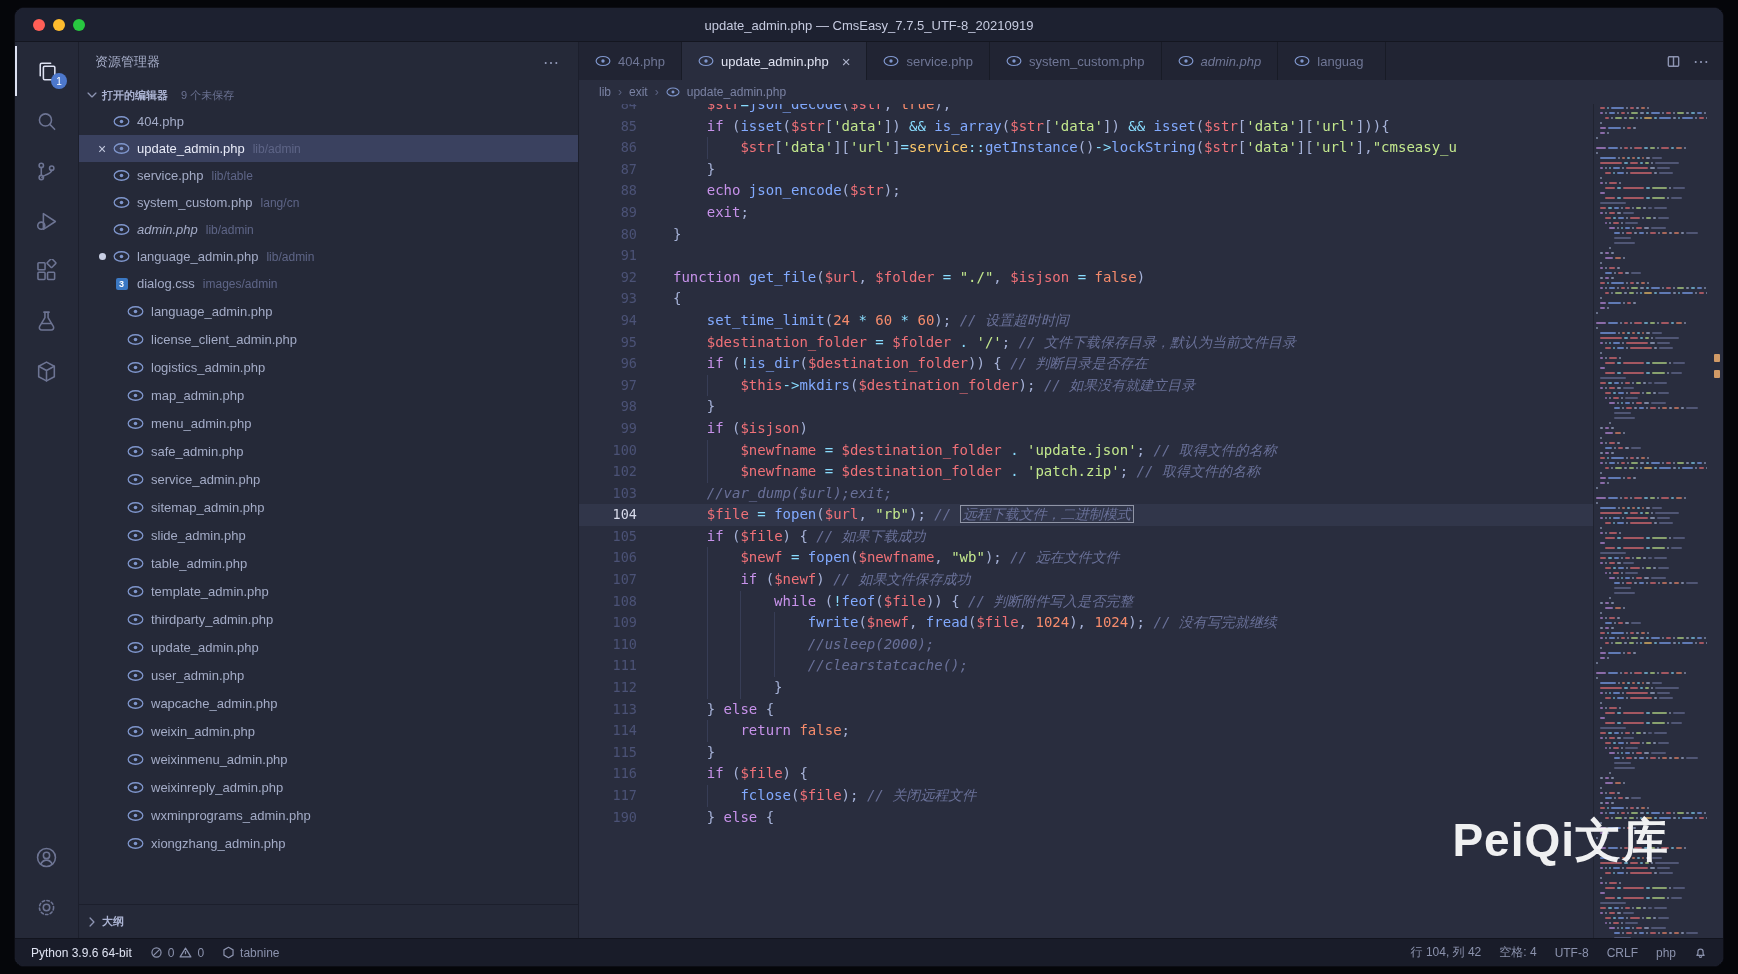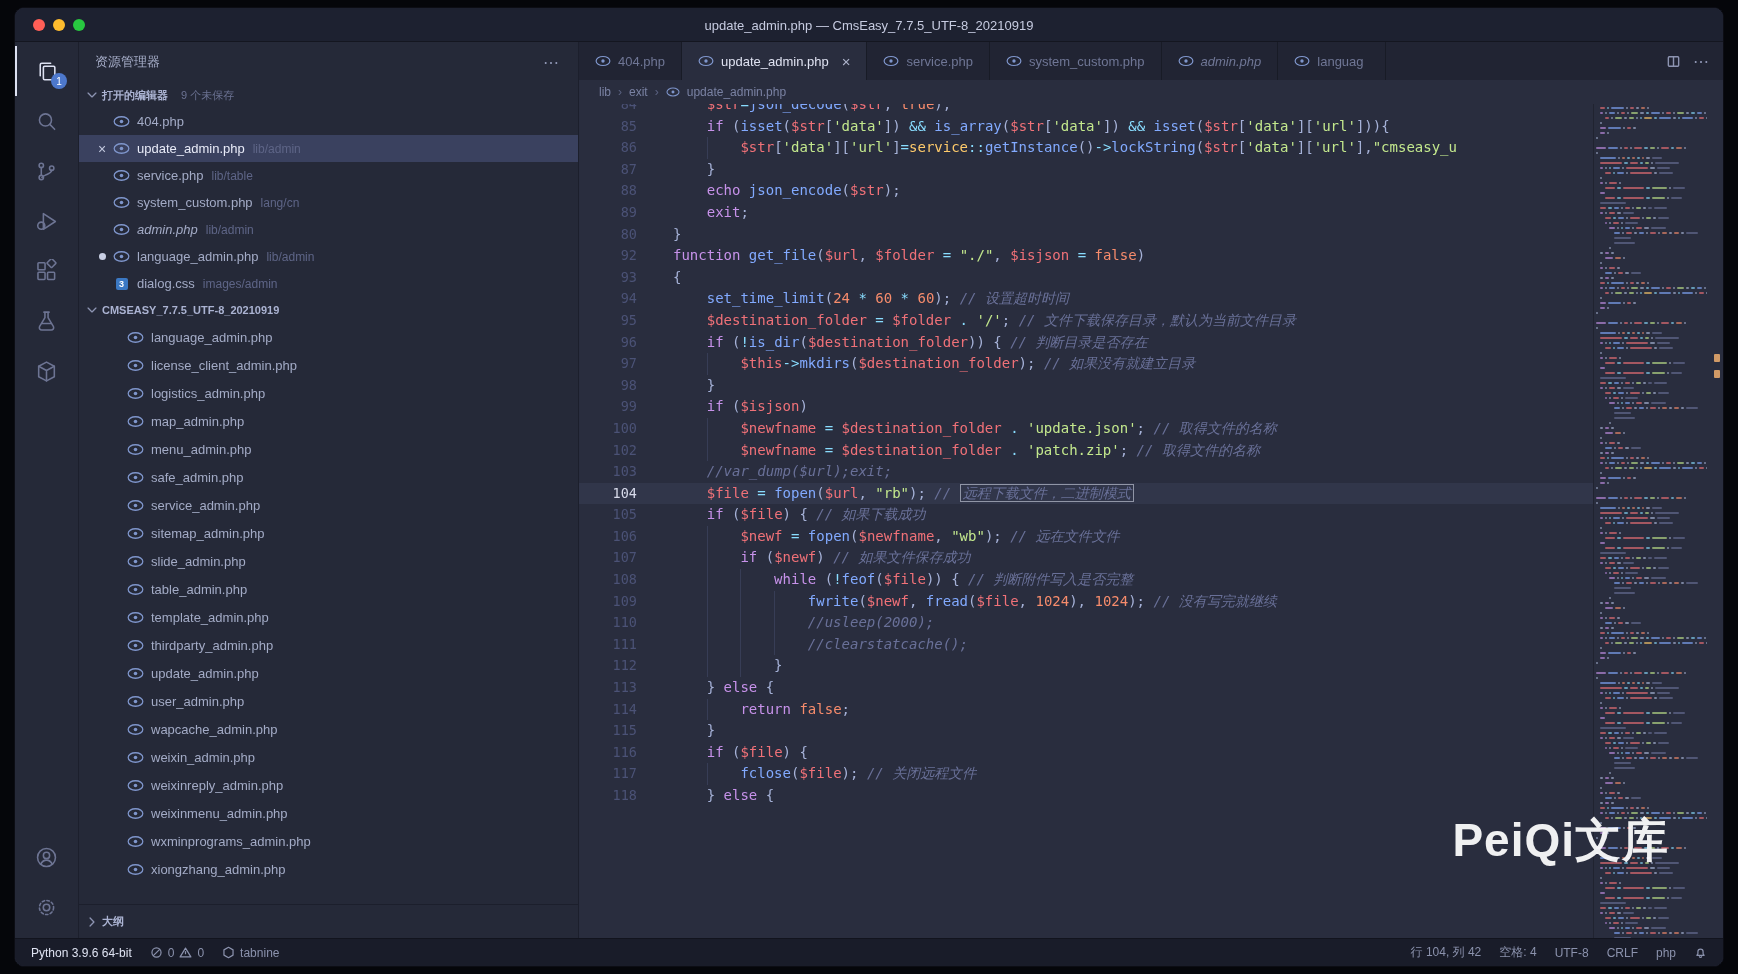--- a/index.html
+++ b/index.html
@@ -303,28 +303,20 @@
             </div>
             <div class="row oe">
               <span class="pre"></span>
               <span class="icn ficon">
                 <span class="cssb">3</span>
               </span>
               <span class="fname">dialog.css</span>
               <span class="fpath">images/admin</span>
             </div>
           </div>
-        <div class="section-head">
-          <span class="icn chev">
-              <svg viewBox="0 0 16 16" fill="none" stroke="currentColor" stroke-width="1.5" stroke-linecap="round" stroke-linejoin="round">
-                <path d="m3.5 5.8 4.5 4.4 4.5-4.4"></path>
-              </svg>
-            </span>
-          <span>CMSEASY_7.7.5_UTF-8_20210919</span>
-        </div>
         <div class="file-list">
             <div class="row file">
               <span class="icn ficon">
                 <svg viewBox="0 0 20 14">
                   <ellipse cx="10" cy="7" rx="8.6" ry="5.6" fill="none" stroke="#7f96cc" stroke-width="1.5"></ellipse>
                   <circle cx="10" cy="7" r="2.1" fill="#7f96cc"></circle>
                 </svg>
               </span>
               <span class="fname">language_admin.php</span>
             </div>
@@ -463,30 +455,30 @@
               </span>
               <span class="fname">weixin_admin.php</span>
             </div>
             <div class="row file">
               <span class="icn ficon">
                 <svg viewBox="0 0 20 14">
                   <ellipse cx="10" cy="7" rx="8.6" ry="5.6" fill="none" stroke="#7f96cc" stroke-width="1.5"></ellipse>
                   <circle cx="10" cy="7" r="2.1" fill="#7f96cc"></circle>
                 </svg>
               </span>
+              <span class="fname">weixinmenu_admin.php</span>
+            </div>
+            <div class="row file">
+              <span class="icn ficon">
+                <svg viewBox="0 0 20 14">
+                  <ellipse cx="10" cy="7" rx="8.6" ry="5.6" fill="none" stroke="#7f96cc" stroke-width="1.5"></ellipse>
+                  <circle cx="10" cy="7" r="2.1" fill="#7f96cc"></circle>
+                </svg>
+              </span>
               <span class="fname">weixinreply_admin.php</span>
-            </div>
-            <div class="row file">
-              <span class="icn ficon">
-                <svg viewBox="0 0 20 14">
-                  <ellipse cx="10" cy="7" rx="8.6" ry="5.6" fill="none" stroke="#7f96cc" stroke-width="1.5"></ellipse>
-                  <circle cx="10" cy="7" r="2.1" fill="#7f96cc"></circle>
-                </svg>
-              </span>
-              <span class="fname">weixinmenu_admin.php</span>
             </div>
             <div class="row file">
               <span class="icn ficon">
                 <svg viewBox="0 0 20 14">
                   <ellipse cx="10" cy="7" rx="8.6" ry="5.6" fill="none" stroke="#7f96cc" stroke-width="1.5"></ellipse>
                   <circle cx="10" cy="7" r="2.1" fill="#7f96cc"></circle>
                 </svg>
               </span>
               <span class="fname">wxminprograms_admin.php</span>
             </div>
@@ -595,20 +587,21 @@
         <div class="editor-body">
           <div class="code-area">
             <div class="code">
                 <div class="cl"><span class="ln">84</span><span class="fold"></span><span class="ct"><span class="g"></span><span class="t-v">$str</span><span class="t-o">=</span><span class="t-f">json_decode</span><span class="t-p">(</span><span class="t-v">$str</span><span class="t-p">, </span><span class="t-n">true</span><span class="t-p">);</span></span></div>
                 <div class="cl"><span class="ln">85</span><span class="fold"></span><span class="ct"><span class="g"></span><span class="t-k">if</span><span class="t-p"> (</span><span class="t-f">isset</span><span class="t-p">(</span><span class="t-v">$str</span><span class="t-p">[</span><span class="t-s">'data'</span><span class="t-p">]) </span><span class="t-o">&amp;&amp; </span><span class="t-f">is_array</span><span class="t-p">(</span><span class="t-v">$str</span><span class="t-p">[</span><span class="t-s">'data'</span><span class="t-p">]) </span><span class="t-o">&amp;&amp; </span><span class="t-f">isset</span><span class="t-p">(</span><span class="t-v">$str</span><span class="t-p">[</span><span class="t-s">'data'</span><span class="t-p">][</span><span class="t-s">'url'</span><span class="t-p">])){</span></span></div>
                 <div class="cl"><span class="ln">86</span><span class="fold"></span><span class="ct"><span class="g"></span><span class="g l"></span><span class="t-v">$str</span><span class="t-p">[</span><span class="t-s">'data'</span><span class="t-p">][</span><span class="t-s">'url'</span><span class="t-p">]</span><span class="t-o">=</span><span class="t-cl">service</span><span class="t-o">::</span><span class="t-f">getInstance</span><span class="t-p">()</span><span class="t-o">-&gt;</span><span class="t-f">lockString</span><span class="t-p">(</span><span class="t-v">$str</span><span class="t-p">[</span><span class="t-s">'data'</span><span class="t-p">][</span><span class="t-s">'url'</span><span class="t-p">],</span><span class="t-s">"cmseasy_u</span></span></div>
                 <div class="cl"><span class="ln">87</span><span class="fold"></span><span class="ct"><span class="g"></span><span class="t-p">}</span></span></div>
                 <div class="cl"><span class="ln">88</span><span class="fold"></span><span class="ct"><span class="g"></span><span class="t-k">echo </span><span class="t-f">json_encode</span><span class="t-p">(</span><span class="t-v">$str</span><span class="t-p">);</span></span></div>
                 <div class="cl"><span class="ln">89</span><span class="fold"></span><span class="ct"><span class="g"></span><span class="t-k">exit</span><span class="t-p">;</span></span></div>
                 <div class="cl"><span class="ln">80</span><span class="fold"></span><span class="ct"><span class="t-p">}</span></span></div>
+                <div class="cl"><span class="ln">91</span><span class="fold"></span><span class="ct"></span></div>
                 <div class="cl"><span class="ln">92</span><span class="fold"></span><span class="ct"><span class="t-k">function </span><span class="t-f">get_file</span><span class="t-p">(</span><span class="t-v">$url</span><span class="t-p">, </span><span class="t-v">$folder</span><span class="t-o"> = </span><span class="t-s">"./"</span><span class="t-p">, </span><span class="t-v">$isjson</span><span class="t-o"> = </span><span class="t-n">false</span><span class="t-p">)</span></span></div>
                 <div class="cl"><span class="ln">93</span><span class="fold"></span><span class="ct"><span class="t-p">{</span></span></div>
                 <div class="cl"><span class="ln">94</span><span class="fold"></span><span class="ct"><span class="g"></span><span class="t-f">set_time_limit</span><span class="t-p">(</span><span class="t-n">24</span><span class="t-o"> * </span><span class="t-n">60</span><span class="t-o"> * </span><span class="t-n">60</span><span class="t-p">); </span><span class="t-c">// 设置超时时间</span></span></div>
                 <div class="cl"><span class="ln">95</span><span class="fold"></span><span class="ct"><span class="g"></span><span class="t-v">$destination_folder</span><span class="t-o"> = </span><span class="t-v">$folder</span><span class="t-o"> . </span><span class="t-s">'/'</span><span class="t-p">; </span><span class="t-c">// 文件下载保存目录，默认为当前文件目录</span></span></div>
                 <div class="cl"><span class="ln">96</span><span class="fold"></span><span class="ct"><span class="g"></span><span class="t-k">if</span><span class="t-p"> (</span><span class="t-o">!</span><span class="t-f">is_dir</span><span class="t-p">(</span><span class="t-v">$destination_folder</span><span class="t-p">)) { </span><span class="t-c">// 判断目录是否存在</span></span></div>
                 <div class="cl"><span class="ln">97</span><span class="fold"></span><span class="ct"><span class="g"></span><span class="g l"></span><span class="t-v">$this</span><span class="t-o">-&gt;</span><span class="t-f">mkdirs</span><span class="t-p">(</span><span class="t-v">$destination_folder</span><span class="t-p">); </span><span class="t-c">// 如果没有就建立目录</span></span></div>
                 <div class="cl"><span class="ln">98</span><span class="fold"></span><span class="ct"><span class="g"></span><span class="t-p">}</span></span></div>
                 <div class="cl"><span class="ln">99</span><span class="fold"></span><span class="ct"><span class="g"></span><span class="t-k">if</span><span class="t-p"> (</span><span class="t-v">$isjson</span><span class="t-p">)</span></span></div>
                 <div class="cl"><span class="ln">100</span><span class="fold"></span><span class="ct"><span class="g"></span><span class="g l"></span><span class="t-v">$newfname</span><span class="t-o"> = </span><span class="t-v">$destination_folder</span><span class="t-o"> . </span><span class="t-s">'update.json'</span><span class="t-p">; </span><span class="t-c">// 取得文件的名称</span></span></div>
                 <div class="cl"><span class="ln">102</span><span class="fold"></span><span class="ct"><span class="g"></span><span class="g l"></span><span class="t-v">$newfname</span><span class="t-o"> = </span><span class="t-v">$destination_folder</span><span class="t-o"> . </span><span class="t-s">'patch.zip'</span><span class="t-p">; </span><span class="t-c">// 取得文件的名称</span></span></div>
@@ -620,21 +613,21 @@
                 <div class="cl"><span class="ln">108</span><span class="fold"></span><span class="ct"><span class="g"></span><span class="g l"></span><span class="g l"></span><span class="t-k">while</span><span class="t-p"> (</span><span class="t-o">!</span><span class="t-f">feof</span><span class="t-p">(</span><span class="t-v">$file</span><span class="t-p">)) { </span><span class="t-c">// 判断附件写入是否完整</span></span></div>
                 <div class="cl"><span class="ln">109</span><span class="fold"></span><span class="ct"><span class="g"></span><span class="g l"></span><span class="g l"></span><span class="g l"></span><span class="t-f">fwrite</span><span class="t-p">(</span><span class="t-v">$newf</span><span class="t-p">, </span><span class="t-f">fread</span><span class="t-p">(</span><span class="t-v">$file</span><span class="t-p">, </span><span class="t-n">1024</span><span class="t-p">), </span><span class="t-n">1024</span><span class="t-p">); </span><span class="t-c">// 没有写完就继续</span></span></div>
                 <div class="cl"><span class="ln">110</span><span class="fold"></span><span class="ct"><span class="g"></span><span class="g l"></span><span class="g l"></span><span class="g l"></span><span class="t-c">//usleep(2000);</span></span></div>
                 <div class="cl"><span class="ln">111</span><span class="fold"></span><span class="ct"><span class="g"></span><span class="g l"></span><span class="g l"></span><span class="g l"></span><span class="t-c">//clearstatcache();</span></span></div>
                 <div class="cl"><span class="ln">112</span><span class="fold"></span><span class="ct"><span class="g"></span><span class="g l"></span><span class="g l"></span><span class="t-p">}</span></span></div>
                 <div class="cl"><span class="ln">113</span><span class="fold"></span><span class="ct"><span class="g"></span><span class="t-p">} </span><span class="t-k">else</span><span class="t-p"> {</span></span></div>
                 <div class="cl"><span class="ln">114</span><span class="fold"></span><span class="ct"><span class="g"></span><span class="g l"></span><span class="t-k">return </span><span class="t-n">false</span><span class="t-p">;</span></span></div>
                 <div class="cl"><span class="ln">115</span><span class="fold"></span><span class="ct"><span class="g"></span><span class="t-p">}</span></span></div>
                 <div class="cl"><span class="ln">116</span><span class="fold"></span><span class="ct"><span class="g"></span><span class="t-k">if</span><span class="t-p"> (</span><span class="t-v">$file</span><span class="t-p">) {</span></span></div>
                 <div class="cl"><span class="ln">117</span><span class="fold"></span><span class="ct"><span class="g"></span><span class="g l"></span><span class="t-f">fclose</span><span class="t-p">(</span><span class="t-v">$file</span><span class="t-p">); </span><span class="t-c">// 关闭远程文件</span></span></div>
-                <div class="cl"><span class="ln">118</span><span class="fold"></span><span class="ct"><span class="g"></span><span class="t-p">} </span><span class="t-k">else</span><span class="t-p"> {</span></span></div>
+                <div class="cl"><span class="ln">190</span><span class="fold"></span><span class="ct"><span class="g"></span><span class="t-p">} </span><span class="t-k">else</span><span class="t-p"> {</span></span></div>
               </div>
           </div>
           <div class="minimap">
               <div class="mm-row" style="padding-left: 4.4px;">
                 <span class="mm-b" style="width: 4.6px; background: rgb(240, 113, 120);"></span>
                 <span class="mm-b" style="width: 2px; background: rgb(137, 221, 255);"></span>
                 <span class="mm-b" style="width: 12.65px; background: rgb(130, 170, 255);"></span>
                 <span class="mm-b" style="width: 2px; background: rgb(174, 188, 222);"></span>
                 <span class="mm-b" style="width: 4.6px; background: rgb(240, 113, 120);"></span>
                 <span class="mm-b" style="width: 2.3px; background: rgb(174, 188, 222);"></span>

